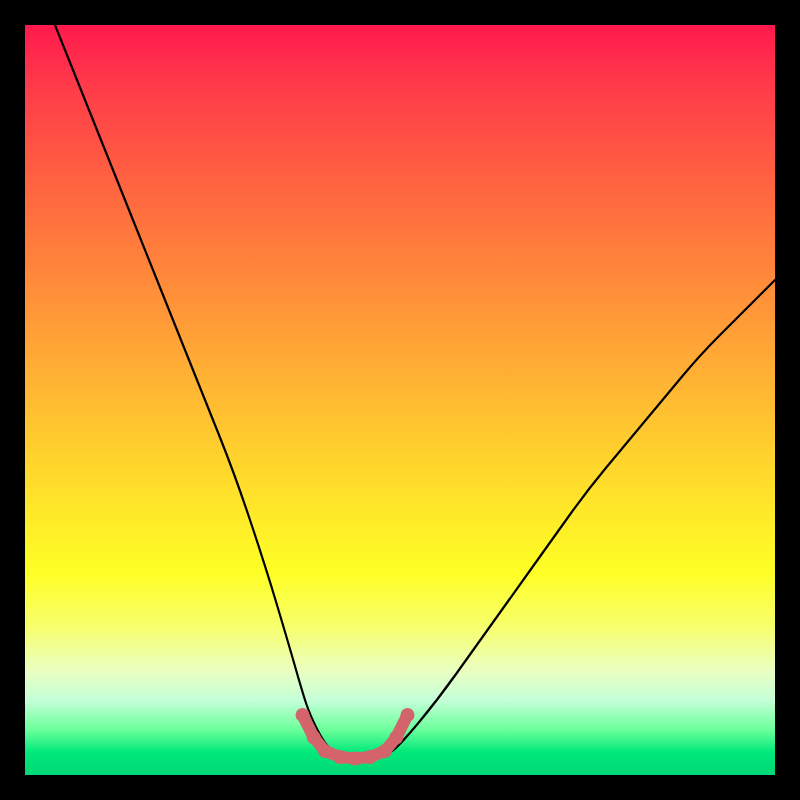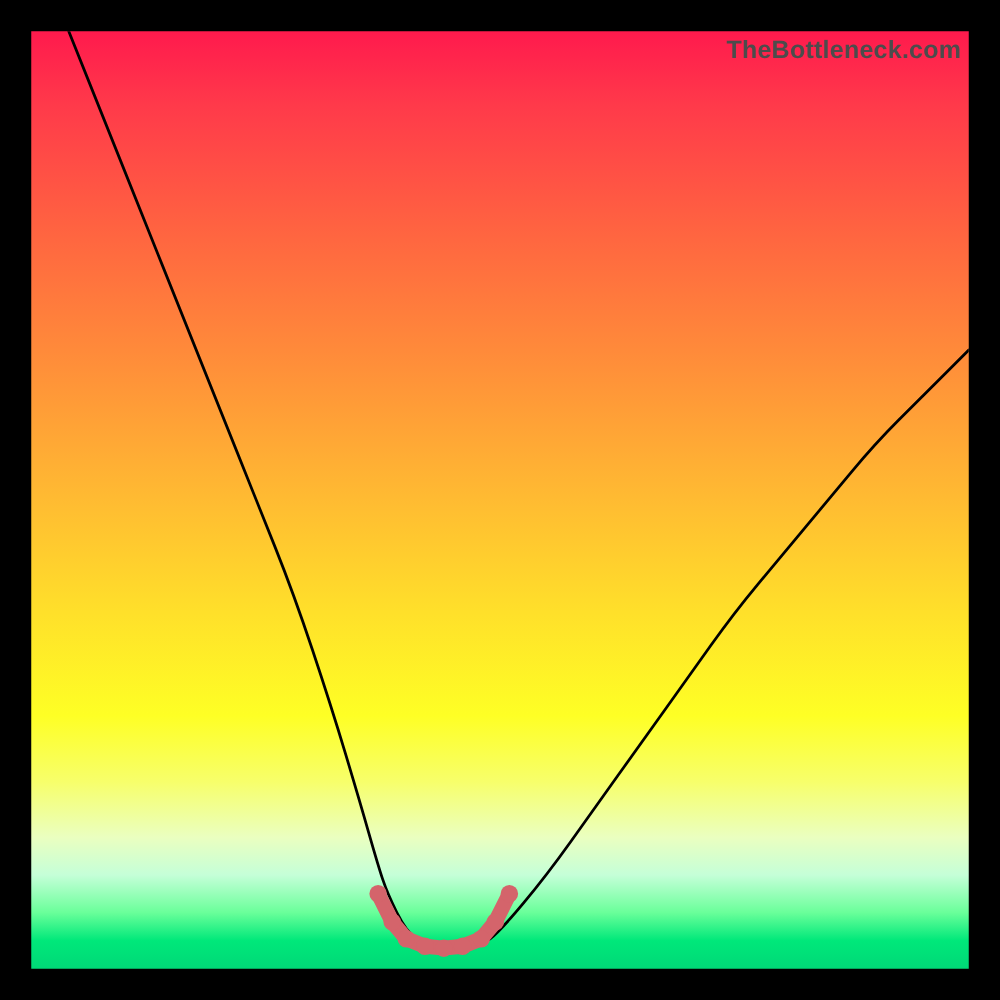--- a/index.html
+++ b/index.html
@@ -50,21 +50,20 @@
     width: 750px;
     height: 750px;
     display: block;
   }
 </style>
 </head>
 <body>
 
 <div class="chart-container">
   <div class="plot-area">
-    <div class="watermark">TheBottleneck.com</div>
     <svg class="curve-layer" viewBox="0 0 750 750" preserveAspectRatio="none">
       <path id="curve-path" fill="none" stroke="#000" stroke-width="2.2" stroke-linecap="round" stroke-linejoin="round" d="M 30.00 0.00 Q 30.00 0.00 45.00 37.50 Q 60.00 75.00 75.00 112.50 Q 90.00 150.00 105.00 187.50 Q 120.00 225.00 135.00 262.50 Q 150.00 300.00 165.00 337.50 Q 180.00 375.00 195.00 412.50 Q 210.00 450.00 225.00 495.00 Q 240.00 540.00 251.25 577.50 Q 262.50 615.00 270.00 641.25 Q 277.50 667.50 281.25 678.75 Q 285.00 690.00 292.50 705.00 Q 300.00 720.00 307.50 725.63 Q 315.00 731.25 322.50 733.13 Q 330.00 735.00 337.50 735.00 Q 345.00 735.00 352.50 733.13 Q 360.00 731.25 367.50 725.63 Q 375.00 720.00 393.75 697.50 Q 412.50 675.00 431.25 648.75 Q 450.00 622.50 468.75 596.25 Q 487.50 570.00 506.25 543.75 Q 525.00 517.50 543.75 491.25 Q 562.50 465.00 581.25 442.50 Q 600.00 420.00 618.75 397.50 Q 637.50 375.00 656.25 352.50 Q 675.00 330.00 693.75 311.25 Q 712.50 292.50 731.25 273.75 L 750.00 255.00"></path>
       <path id="marker-path" fill="none" stroke="#d4646b" stroke-width="12" stroke-linecap="round" stroke-linejoin="round" d="M 277.50 690.00 L 288.75 712.50 L 300.00 726.00 L 315.00 732.00 L 330.00 733.50 L 345.00 732.00 L 360.00 726.00 L 371.25 712.50 L 382.50 690.00"></path>
       <g id="marker-dots">
           <circle cx="277.50" cy="690.00" r="7" fill="#d4646b"></circle>
           <circle cx="288.75" cy="712.50" r="7" fill="#d4646b"></circle>
           <circle cx="300.00" cy="726.00" r="7" fill="#d4646b"></circle>
           <circle cx="315.00" cy="732.00" r="7" fill="#d4646b"></circle>
           <circle cx="330.00" cy="733.50" r="7" fill="#d4646b"></circle>
           <circle cx="345.00" cy="732.00" r="7" fill="#d4646b"></circle>

